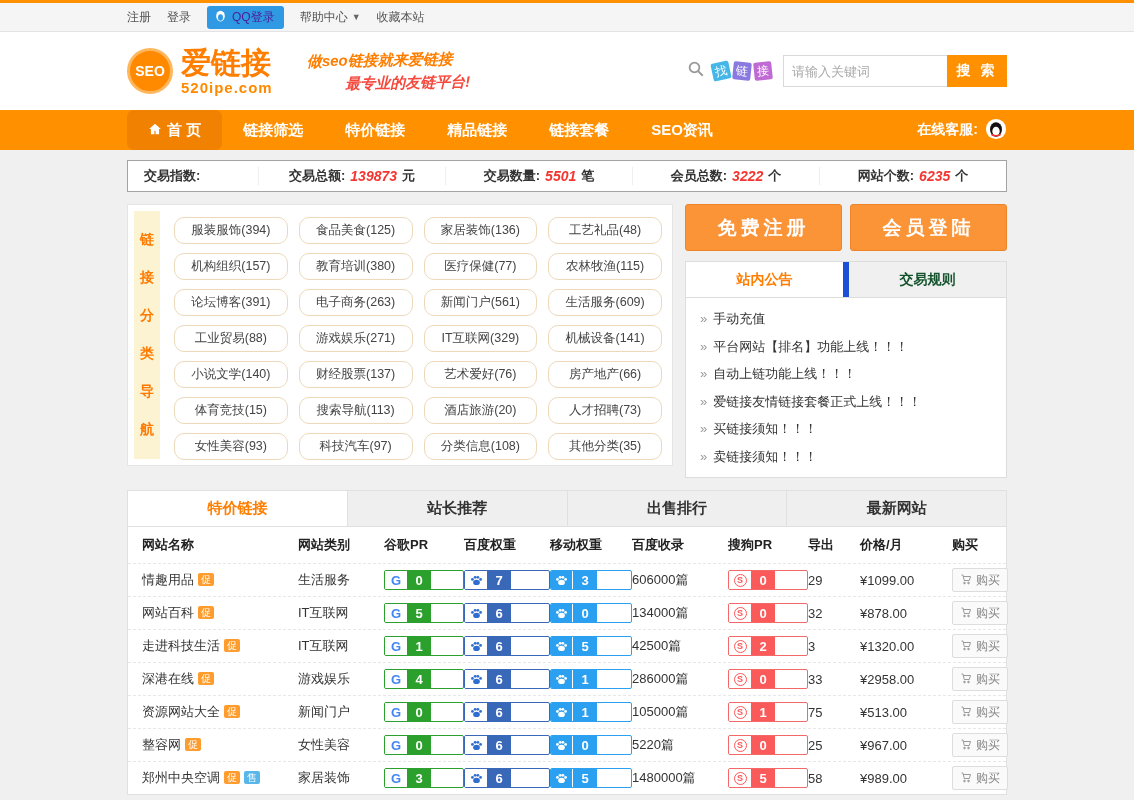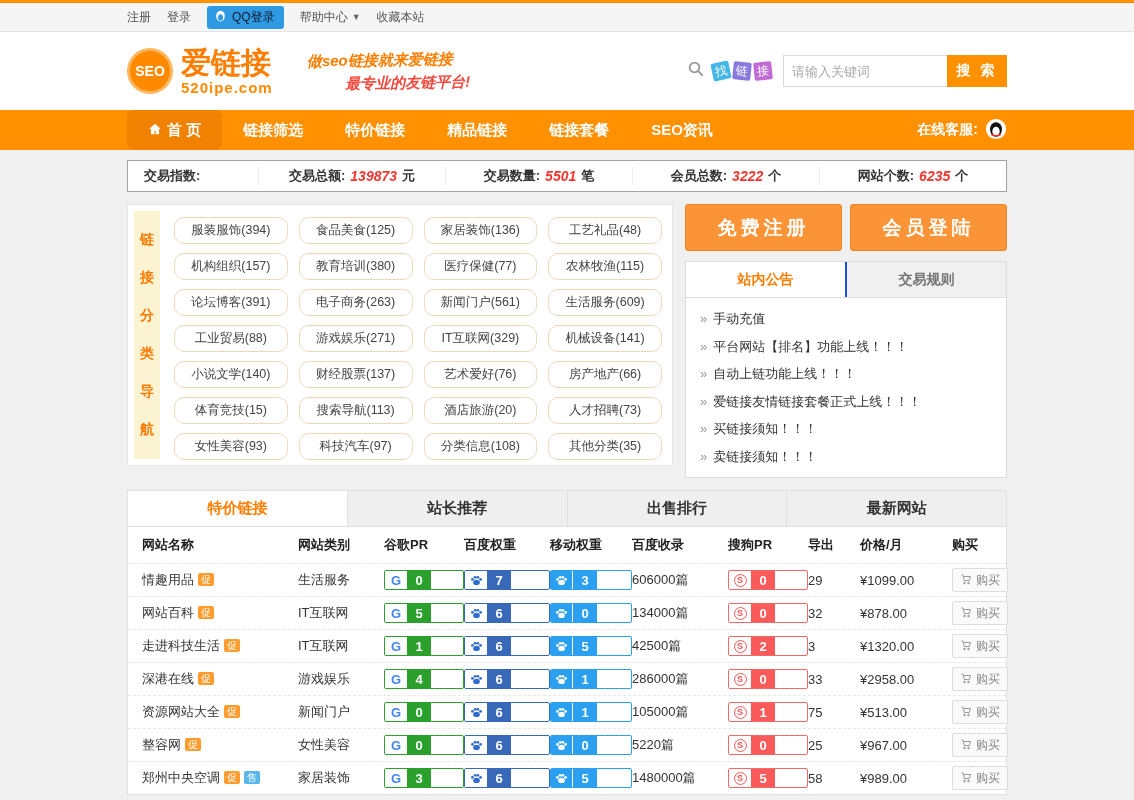--- a/index.html
+++ b/index.html
@@ -5,21 +5,21 @@
   * { box-sizing: border-box; margin: 0; padding: 0; }
   html,body { width:1134px; height:800px; overflow:hidden; }
   body { font-family:"Liberation Sans","DejaVu Sans",sans-serif; background:#fff; color:#333; }
   a { text-decoration:none; color:inherit; cursor:pointer; }
   .inner { width:880px; margin:0 auto; }
 
   .top-accent { height:3px; background:#ff9000; }
   .topbar { height:29px; background:#f5f5f5; border-bottom:1px solid #e3e3e3; font-size:12px; color:#555; }
   .topbar .inner { display:flex; justify-content:space-between; align-items:center; height:100%; }
   .topbar-right { display:flex; align-items:center; gap:16px; }
-  .qq-btn { background:#2f9ae3; color:#0f172a; padding:3px 9px 3px 7px; border-radius:3px; display:inline-flex; align-items:center; gap:5px;text-align:right; }
+  .qq-btn { background:#2f9ae3; color:#4c1d95; padding:3px 9px 3px 7px; border-radius:3px; display:inline-flex; align-items:center; gap:5px;text-align:right; }
   .help-menu { display:inline-flex; align-items:center; gap:4px; }
   .caret { font-size:9px; color:#666; }
 
   .header { height:78px; background:#fff; }
   .header .inner { display:flex; align-items:center; height:100%; }
   .logo { display:flex; align-items:flex-start; gap:8px; }
   .logo-circle { width:46px; height:46px; border-radius:50%; background:#ff8a00; border:3px solid #ffb65c; color:#fff; font-weight:bold; font-size:14px; display:flex; align-items:center; justify-content:center; }
   .logo-text { line-height:1; }
   .logo-name { font-size:30px; font-weight:bold; color:#ff7e00; }
   .logo-domain { font-size:15px; font-weight:bold; color:#ff8a00; margin-top:2px; letter-spacing:1px; }
@@ -53,21 +53,21 @@
   .cat-panel { flex:0 0 546px; background:#fff; border:1px solid #e5e5e5; display:flex; padding:6px; height:262px; }
   .cat-strip { width:26px; background:#fcf3d2; color:#ff7a00; font-weight:bold; font-size:14px; display:flex; flex-direction:column; align-items:center; justify-content:space-evenly; }
   .cat-grid { flex:1; display:grid; grid-template-columns:repeat(4,1fr); gap:9px 11px; padding:6px 4px 6px 14px; align-content:space-evenly; }
   .cat-btn { height:27px; line-height:25px; text-align:center; background:#fff; border:1px solid #edd9ba; border-radius:10px; font-size:12.5px; color:#444; white-space:nowrap; overflow:hidden; }
 
   .right-col { flex:1; display:flex; flex-direction:column; }
   .quick-btns { display:flex; gap:8px; }
   .quick-btn { flex:1; height:47px; background:#fb9337; border:1px solid #ee8426; color:#fff; font-size:19px; font-weight:bold; border-radius:3px; letter-spacing:4px; display:flex; align-items:center; justify-content:center; cursor:pointer; }
   .notice-box { margin-top:10px; background:#fff; border:1px solid #ddd; flex:1; }
   .notice-tabs { display:flex; height:36px; border-bottom:1px solid #ddd; }
-  .notice-tab { flex:1; display:flex; align-items:center; justify-content:center; font-size:14px; font-weight:bold; background:#f0f0f0; color:#737373; border-left:2px solid #1d4ed8; cursor:pointer; }
+  .notice-tab { flex:1; display:flex; align-items:center; justify-content:center; font-size:14px; font-weight:bold; background:#f0f0f0; color:#14532d; border-left:6px solid #1d4ed8; cursor:pointer; }
   .notice-tab:first-child { border-left:none; }
   .notice-tab.active { background:#fff; color:#ff7e00; }
   .notice-list { list-style:none; padding:7px 14px; }
   .notice-list li { line-height:27.5px; font-size:13px; color:#333; white-space:nowrap; overflow:hidden; }
   .notice-list .arr { color:#999; margin-right:6px; }
 
   .listing { width:880px; margin:12px auto 0; background:#fff; border:1px solid #e0e0e0; }
   .listing-tabs { display:flex; height:36px; background:#efefef; border-bottom:1px solid #e0e0e0; }
   .listing-tab { flex:1; display:flex; align-items:center; justify-content:center; font-size:15px; font-weight:bold; color:#333; border-right:1px solid #e0e0e0; cursor:pointer; }
   .listing-tab:last-child { border-right:none; }

